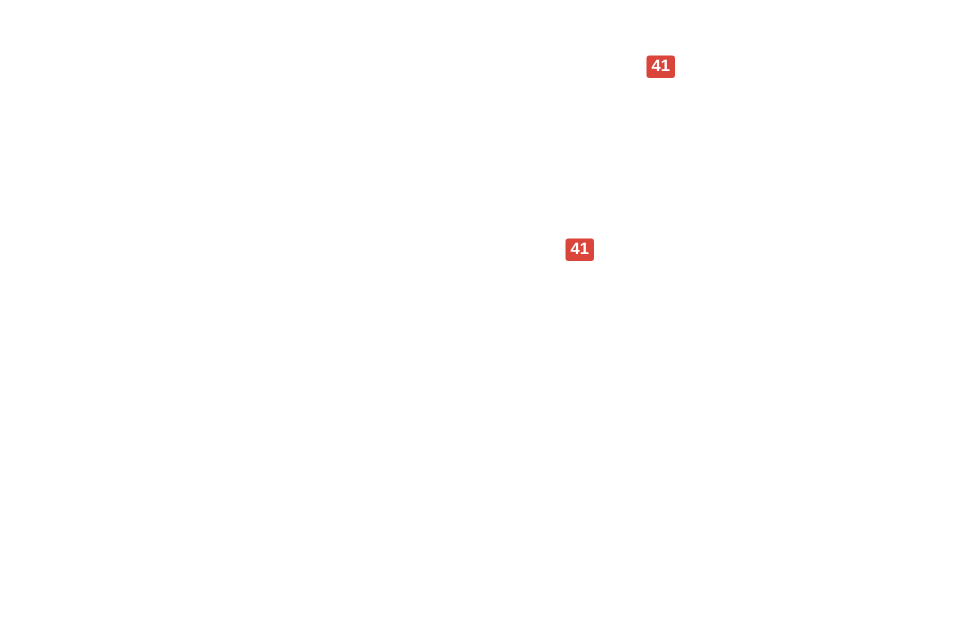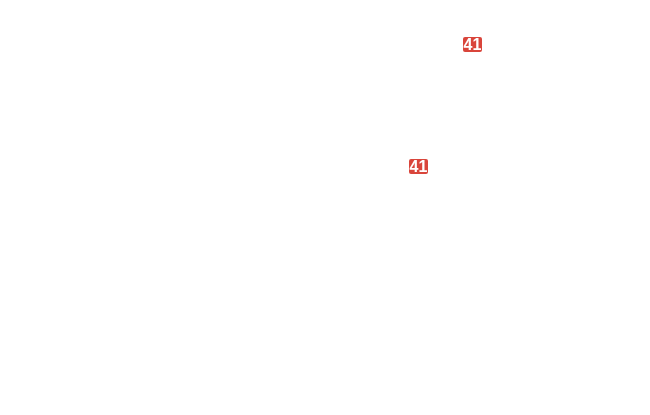--- a/index.html
+++ b/index.html
@@ -22,28 +22,27 @@
     height: 415px;
   }
   .badge {
     position: absolute;
     display: flex;
     align-items: center;
     justify-content: center;
     background: #d9453b;
     color: #ffffff;
     font-family: "Liberation Sans", sans-serif;
-    font-size: 16px;
+    font-size: 11px;
     font-weight: bold;
     line-height: 1;
     border-radius: 2px;
     box-sizing: border-box;
     letter-spacing: 0px;
     user-select: none;
-    margin-left: 32px;
   }
 </style>
 </head>
 <body>
 
 <div id="canvas">
 
   <div class="badge" style="left:431px; top:37px; width:19px; height:15px;">
     <span>41</span>
   </div>

